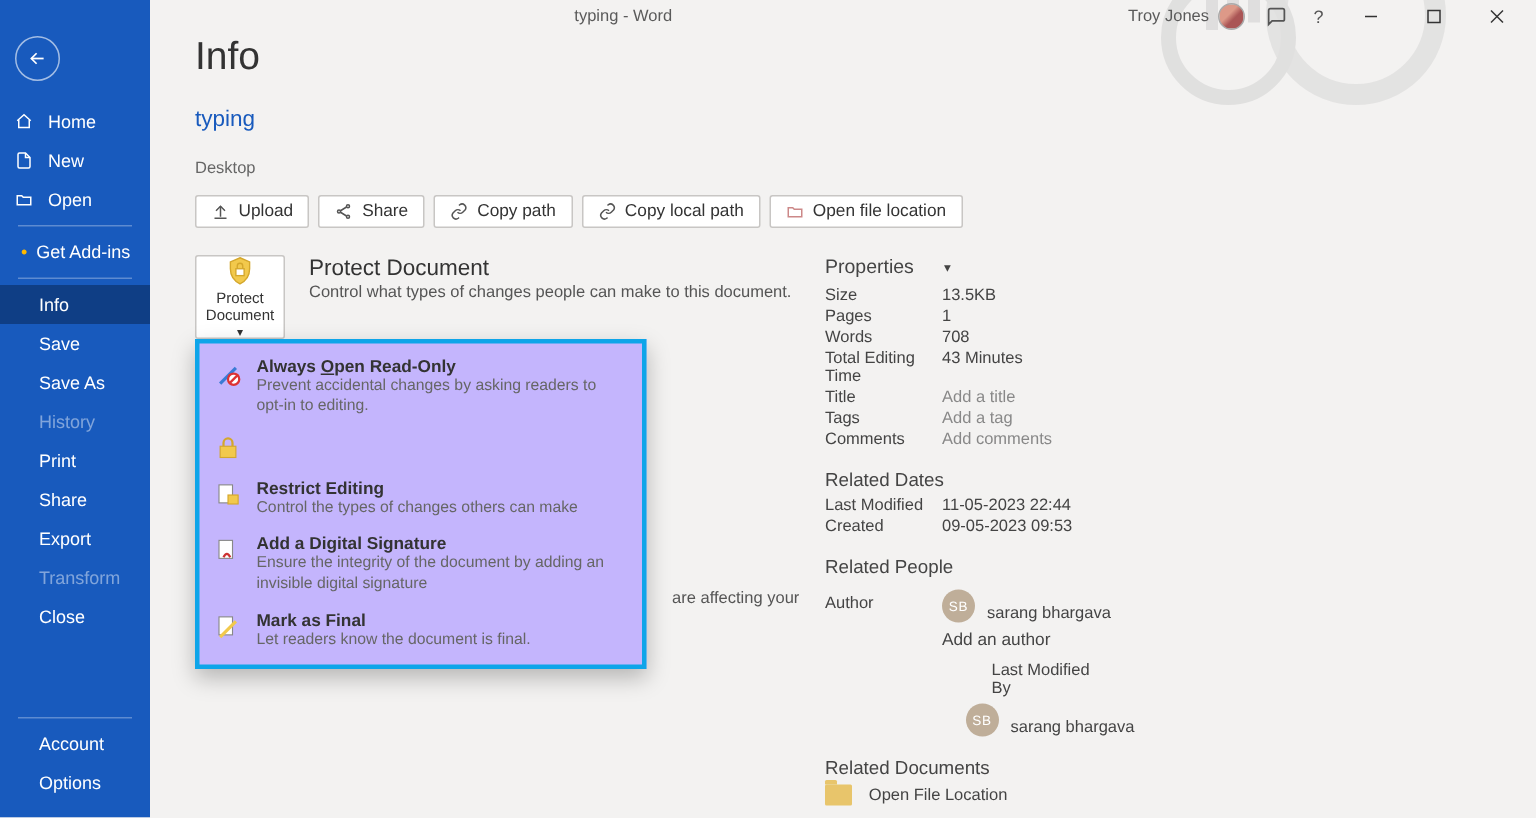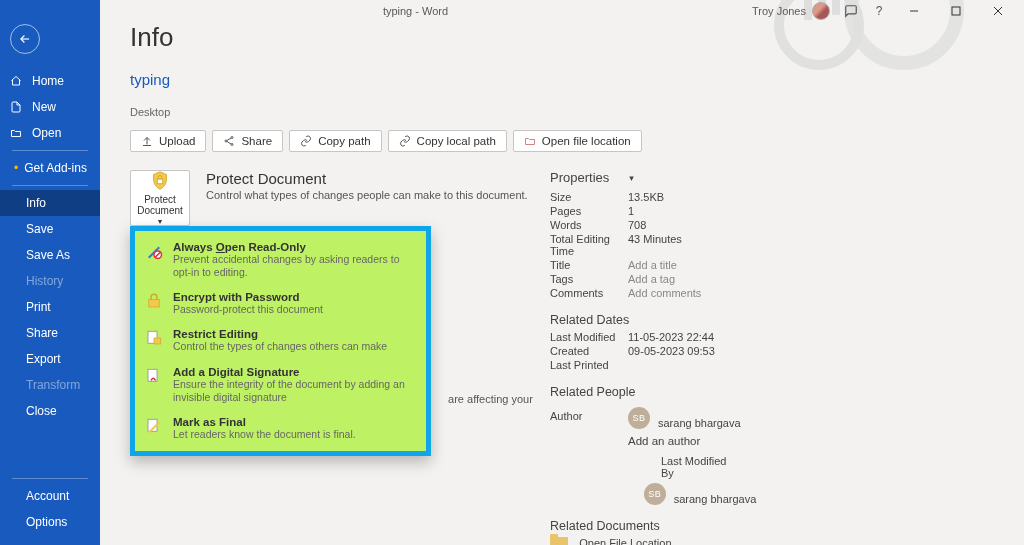--- a/index.html
+++ b/index.html
@@ -49,21 +49,21 @@
   .content { display: flex; margin-top: 18px; }
   .col-main { width: 410px; }
   .col-side { margin-left: 10px; width: 300px; font-size: 11.5px; color:#444; }
 
   .section { display: flex; gap: 16px; margin-bottom: 20px; position:relative; }
   .bigbtn { width: 60px; height: 56px; border: 1px solid #c8c6c4; background: #fff; display: flex; flex-direction: column; align-items: center; justify-content: center; font-size: 10px; color:#333; text-align:center; cursor:pointer; border-radius: 2px; line-height:1.15;}
   .bigbtn .bic { width: 22px; height: 22px; margin-bottom: 2px; }
   .sec-body h3 { font-size: 15px; font-weight: 400; color: #333; margin-bottom: 2px;}
   .sec-body p { font-size: 11px; color: #555; }
 
-  .dropdown { position: absolute; top: 56px; left: 0; width: 301px; background: #bef264; border: 5px solid #0ea5e9; box-shadow: 0 6px 14px rgba(0,0,0,0.25); z-index: 50; padding: 4px 0;}
+  .dropdown { position: absolute; top: 56px; left: 0; width: 301px; background: #c4b5fd; border: 3px solid #0ea5e9; box-shadow: 0 6px 14px rgba(0,0,0,0.25); z-index: 50; padding: 4px 0;}
   .dd-item { display: flex; gap: 10px; padding: 6px 10px; cursor: pointer; }
   .dd-ic { width: 18px; height: 18px; flex: none; margin-top:1px;}
   .dd-txt .dd-title { font-size: 11.5px; font-weight: 600; color: #333; }
   .dd-txt .dd-desc { font-size: 10.5px; color: #666; line-height: 1.25; }
 
   
   .prop-hdr { font-size: 13px; color:#444; margin-bottom:6px; display:flex; align-items:center; gap:20px;}
   .kv { display:flex; margin:2px 0; font-size:11px;}
   .kv .k { width: 78px; color:#444;}
   .kv .v { color:#444; }
@@ -262,24 +262,20 @@
                     <div class="dd-desc">Prevent accidental changes by asking readers to opt-in to editing.</div>
                   </div>
               </div>
               <div class="dd-item">
                 <span class="dd-ic">
                     <svg width="18" height="18" viewBox="0 0 24 24">
                       <rect x="5" y="10" width="14" height="10" fill="#f2c94c" stroke="#d4a72c"></rect>
                       <path d="M8 10V7a4 4 0 0 1 8 0v3" fill="none" stroke="#d4a72c" stroke-width="2"></path>
                     </svg>
                   </span>
-                <div class="dd-txt">
-                    <div class="dd-title"><span>Encrypt with Password</span></div>
-                    <div class="dd-desc">Password-protect this document</div>
-                  </div>
               </div>
               <div class="dd-item">
                 <span class="dd-ic">
                     <svg width="18" height="18" viewBox="0 0 24 24">
                       <rect x="4" y="3" width="12" height="16" fill="#fff" stroke="#888"></rect>
                       <rect x="12" y="12" width="9" height="8" fill="#f2c94c" stroke="#d4a72c"></rect>
                     </svg>
                   </span>
                 <div class="dd-txt">
                     <div class="dd-title"><span>Restrict Editing</span></div>
@@ -381,24 +377,20 @@
 
         <div class="subhdr">Related Dates</div>
         <div class="kv">
             <span class="k">Last Modified</span>
             <span class="v">11-05-2023 22:44</span>
           </div>
         <div class="kv">
             <span class="k">Created</span>
             <span class="v">09-05-2023 09:53</span>
           </div>
-        <div class="kv">
-            <span class="k">Last Printed</span>
-            <span class="v"></span>
-          </div>
 
         <div class="subhdr">Related People</div>
         <div class="kv" style="align-items:center;">
             <span class="k">Author</span>
           <div class="person">
             <div class="pavatar">SB</div>
             <span>sarang bhargava</span>
           </div>
         </div>
         <div style="margin-left:78px;margin-top:6px;" class="ph">Add an author</div>

